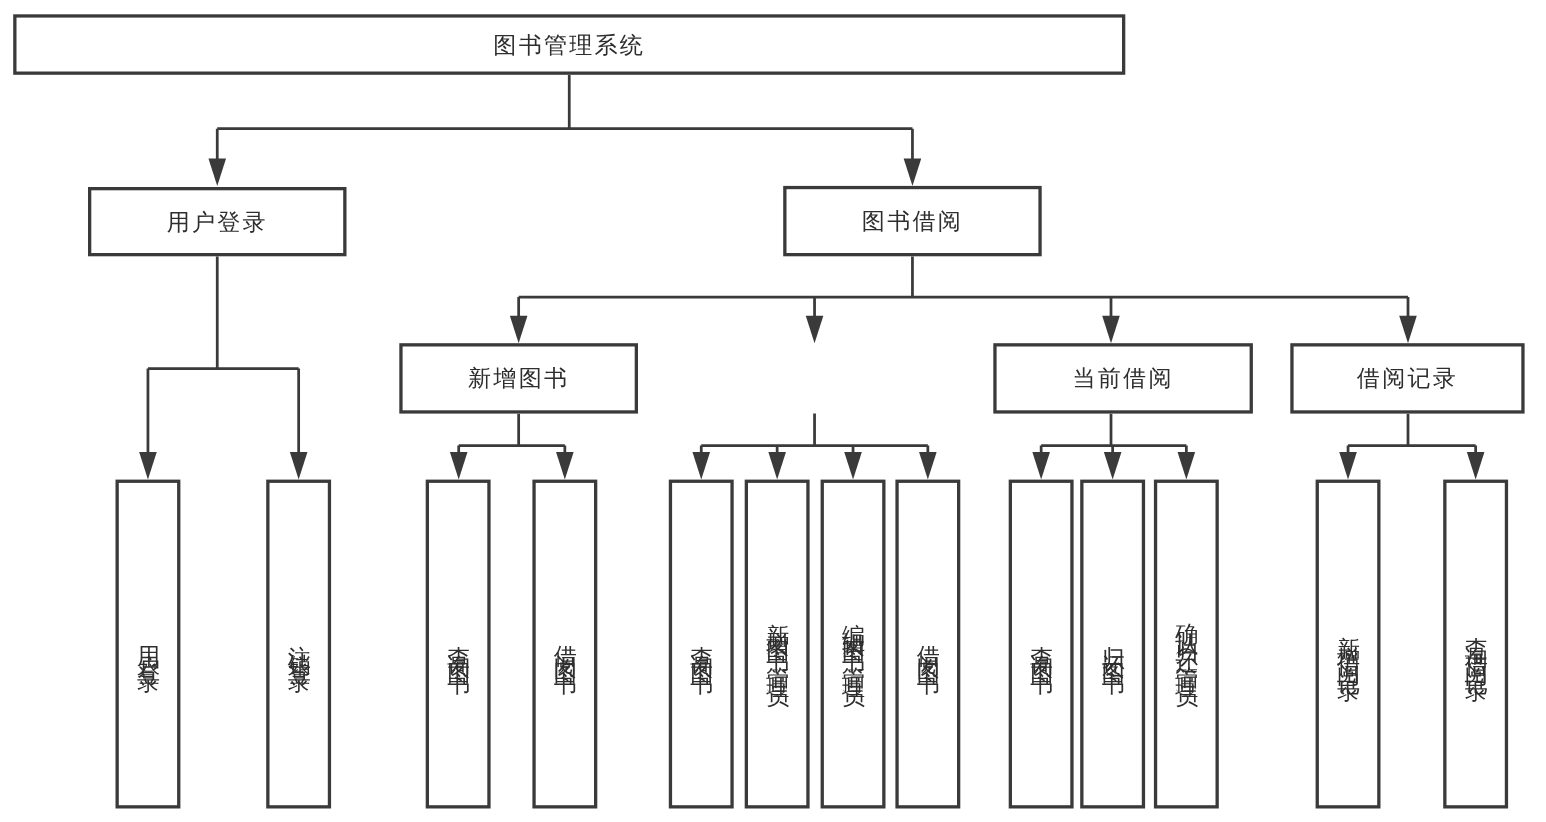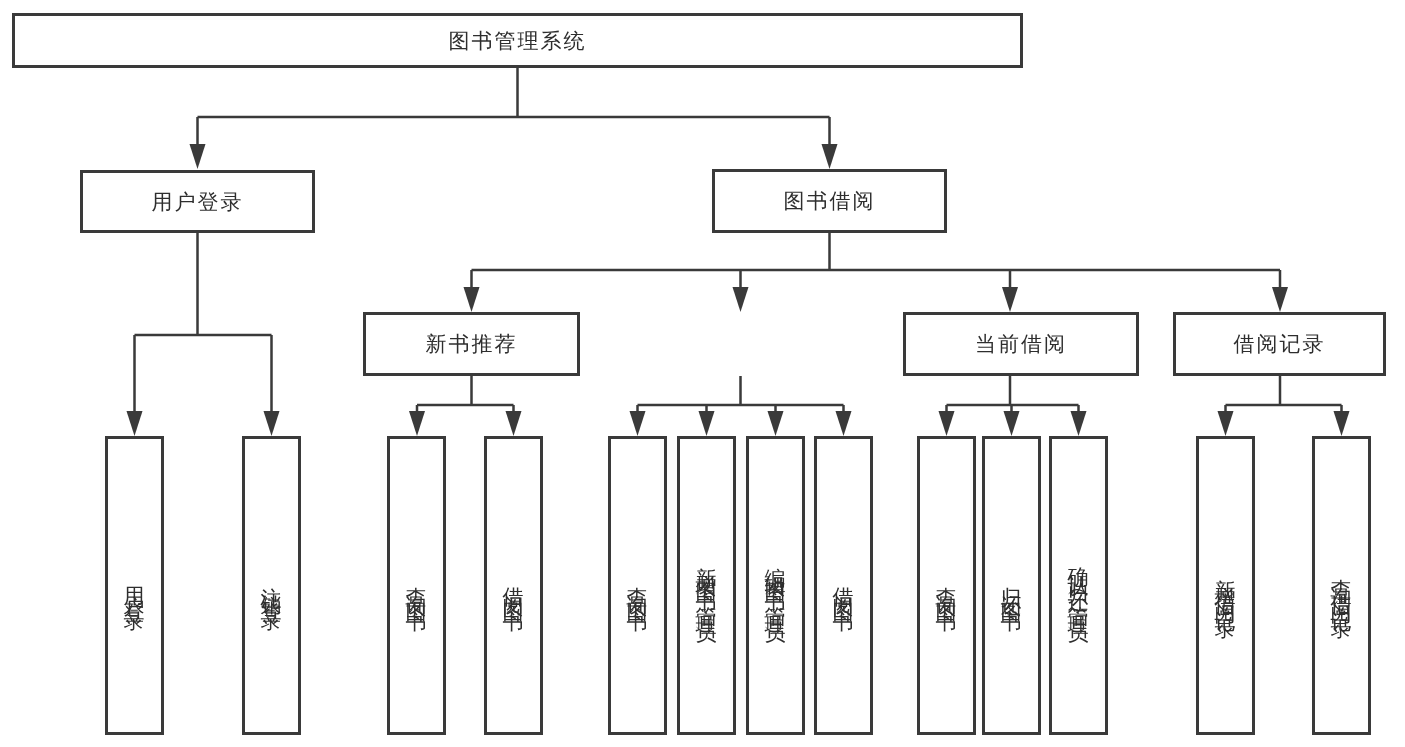--- a/index.html
+++ b/index.html
@@ -83,21 +83,21 @@
       <polygon points="1217.5,411 1233.5,411 1225.5,436"></polygon>
       <polygon points="1333.5,411 1349.5,411 1341.5,436"></polygon>
     </g>
   </svg>
 
   <div class="node h" style="left:12px;top:13px;width:1011px;height:55px">图书管理系统</div>
 
   <div class="node h" style="left:80px;top:170px;width:235px;height:63px">用户登录</div>
   <div class="node h" style="left:712px;top:169px;width:235px;height:64px">图书借阅</div>
 
-  <div class="node h" style="left:363px;top:312px;width:217px;height:64px">新书推荐</div>
+  <div class="node h" style="left:363px;top:312px;width:217px;height:64px">新增图书</div>
   <div class="node h" style="left:903px;top:312px;width:236px;height:64px">当前借阅</div>
   <div class="node h" style="left:1173px;top:312px;width:213px;height:64px">借阅记录</div>
 
   <div class="node v" style="left:105px;top:436px;width:59px;height:299px">用户登录</div>
   <div class="node v" style="left:242px;top:436px;width:59px;height:299px">注销登录</div>
 
   <div class="node v" style="left:387px;top:436px;width:59px;height:299px">查询图书</div>
   <div class="node v" style="left:484px;top:436px;width:59px;height:299px">借阅图书</div>
 
   <div class="node v" style="left:608px;top:436px;width:59px;height:299px">查询图书</div>

